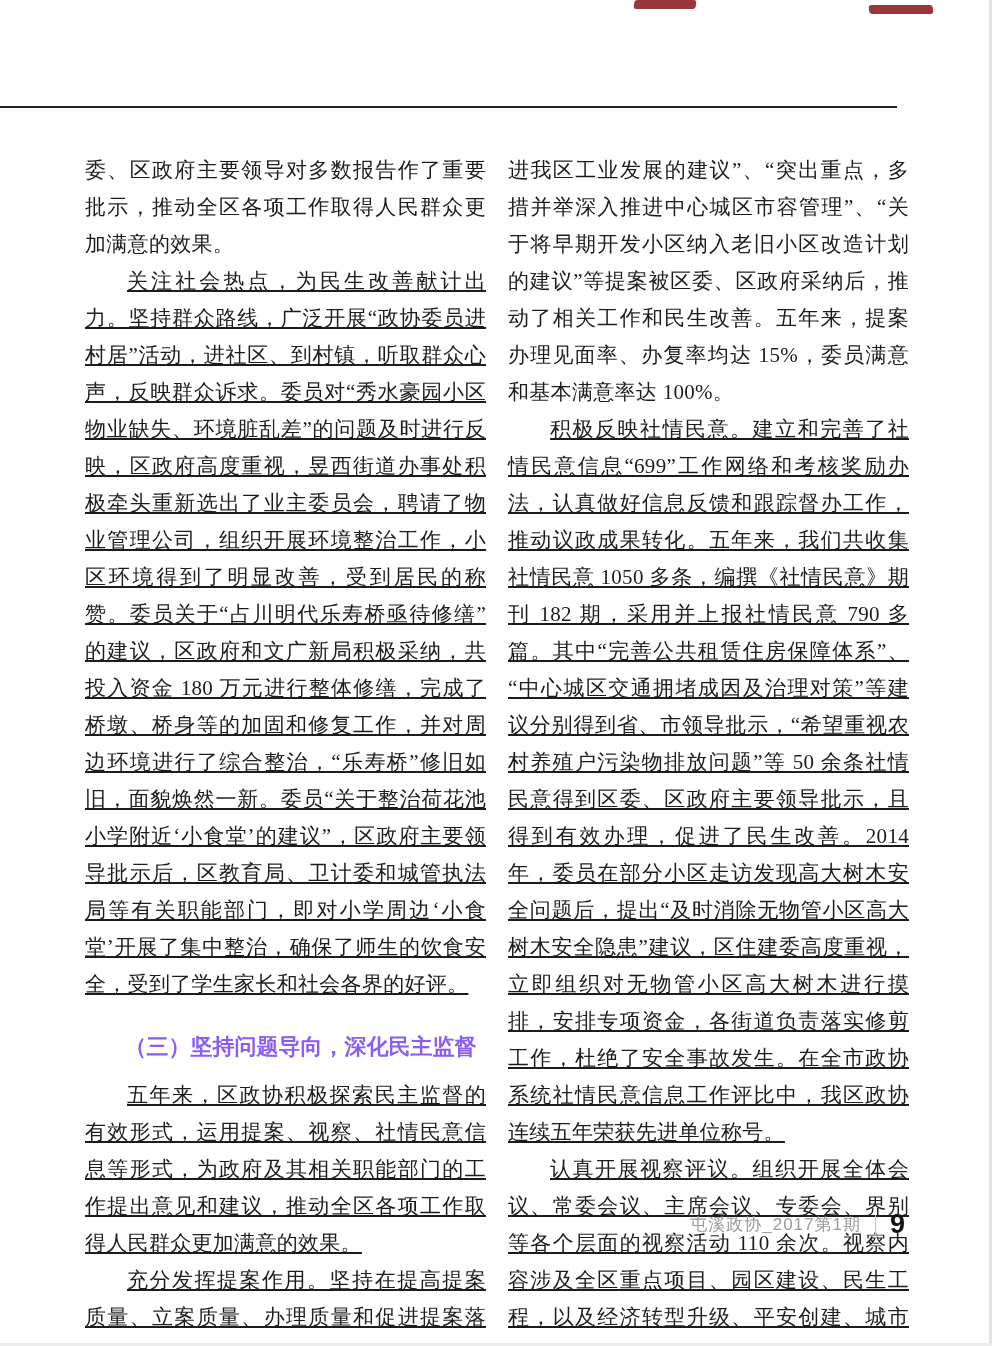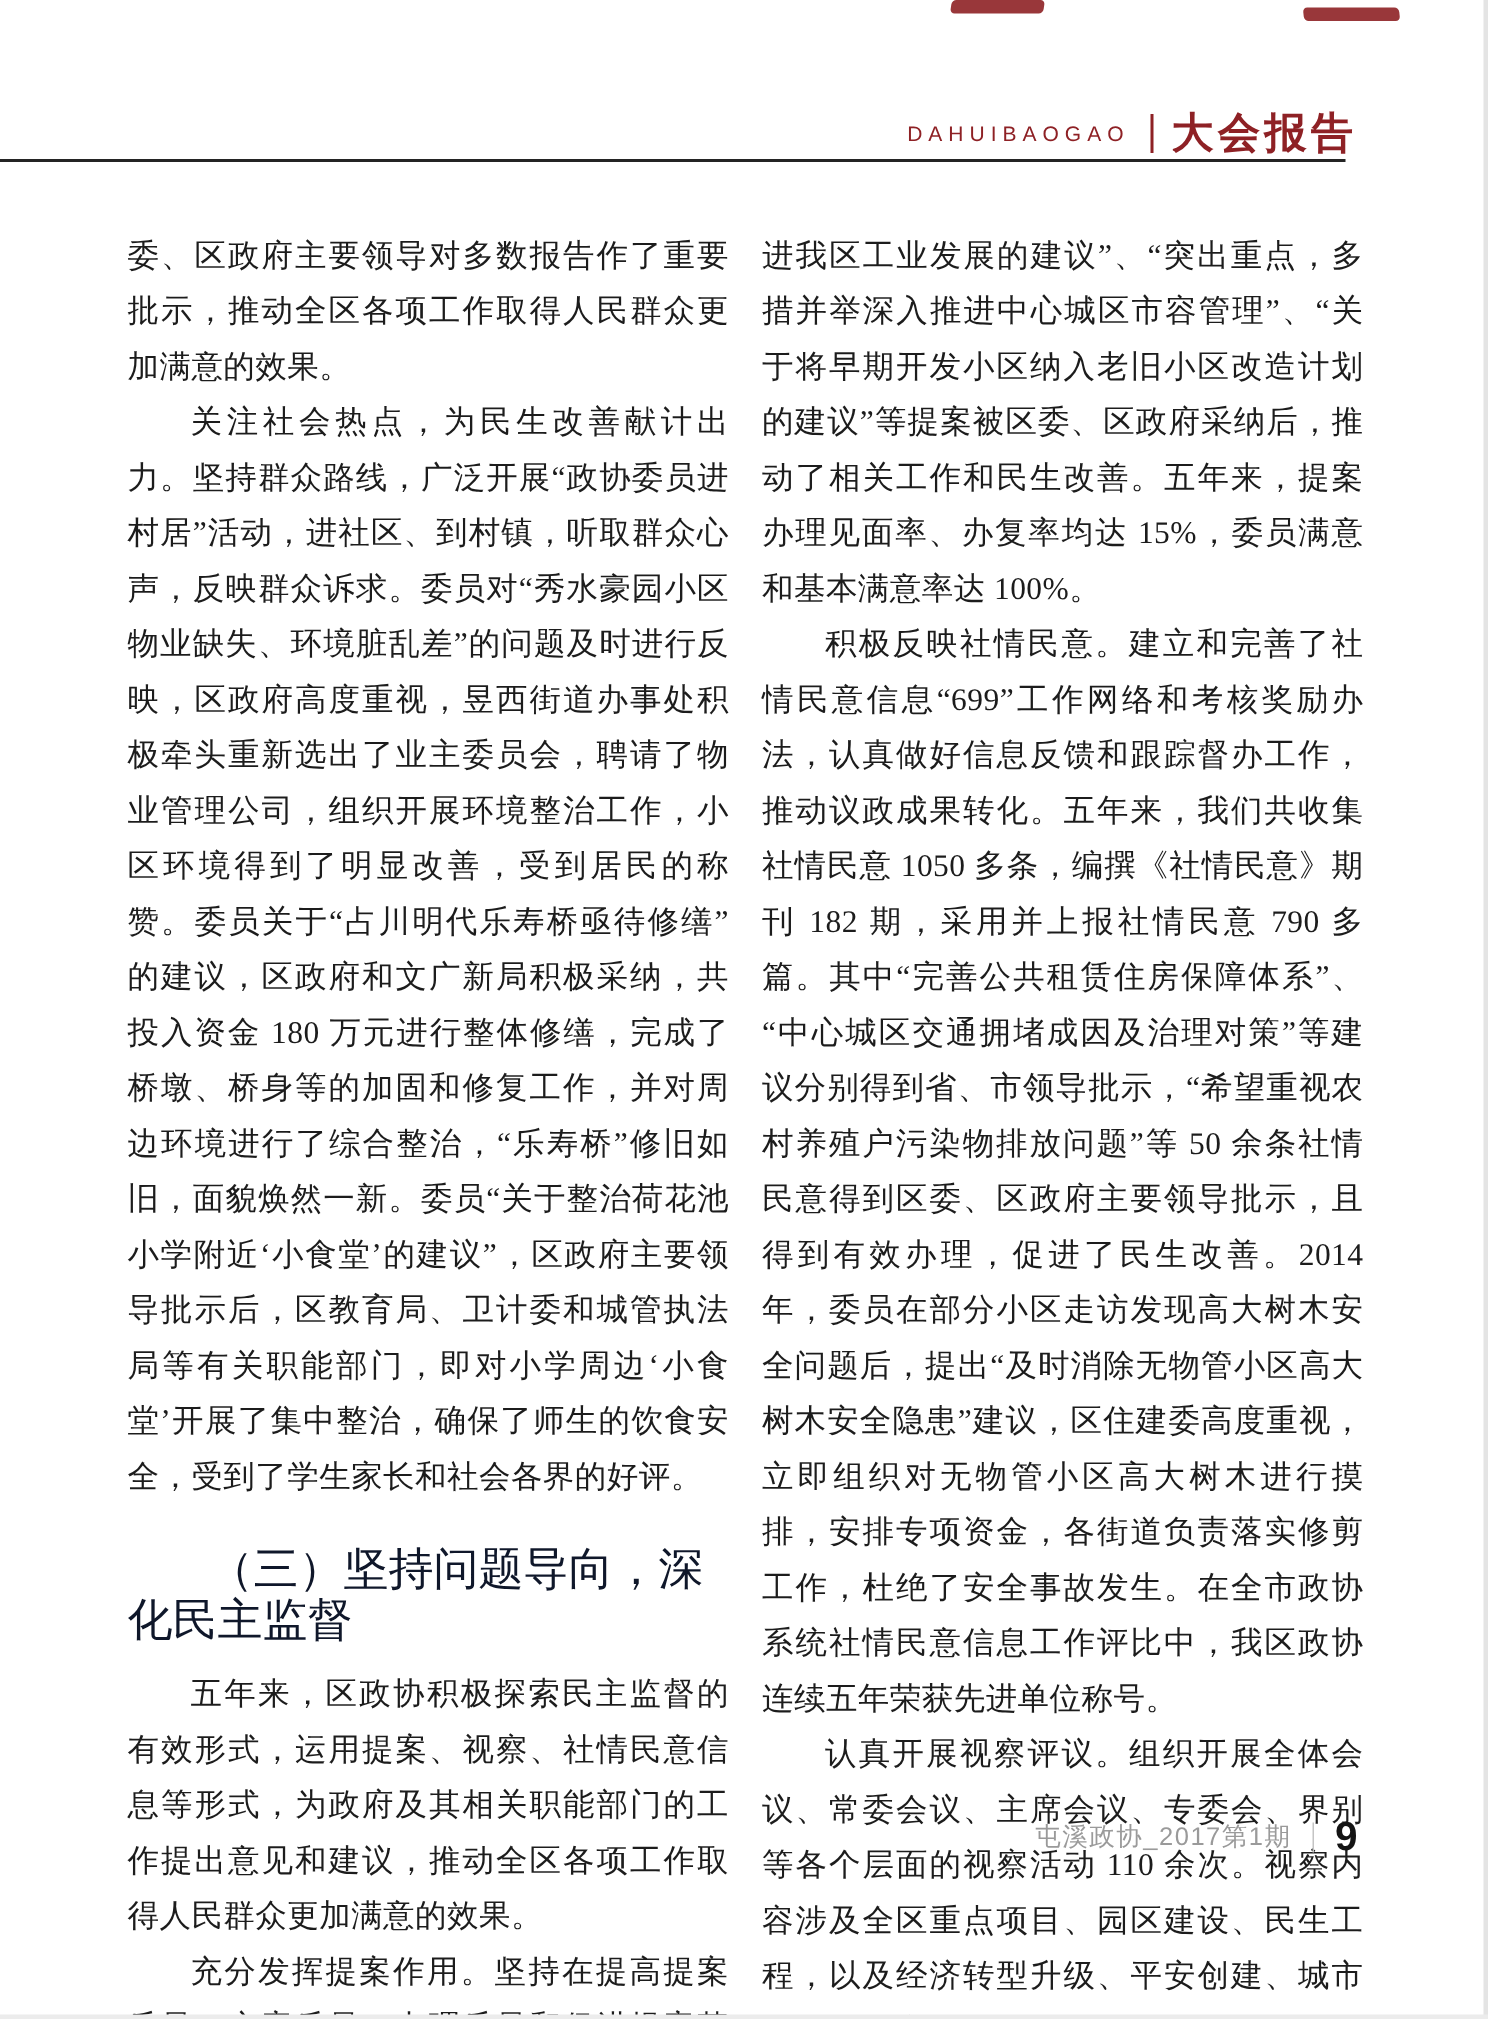--- a/index.html
+++ b/index.html
@@ -53,27 +53,27 @@
     display:flex;gap:22px;
   }
   .col{width:401px;}
   .col p{
     margin:0;
     font-size:21px;line-height:37px;
     text-align:justify;
     letter-spacing:0.3px;
     word-break:break-all;
   }
-  .col p.ind{text-indent:2em;}
+  .col p.ind{text-indent:2em;text-decoration:underline;}
   .col .subhead{
     margin:27px 0 13px 0;
     font-family:"Liberation Sans","DejaVu Sans",sans-serif;
-    font-size:30px;line-height:34px;font-weight:normal;
+    font-size:22px;line-height:34px;font-weight:bold;
     text-indent:1.8em;
-    color:#0f172a;
+    color:#8b5cf6;
   }
 
   
   .footer{
     position:absolute;top:1211px;right:87px;
     display:flex;align-items:center;
     font-family:"Liberation Sans","DejaVu Sans",sans-serif;
   }
   .footer .journal{
     color:var(--muted);font-size:17px;letter-spacing:1px;
@@ -86,25 +86,20 @@
   }
 </style>
 </head>
 <body>
 
 <div class="page">
 
   <div class="smudge s1"></div>
   <div class="smudge s2"></div>
 
-  <div class="header">
-    <span class="latin">DAHUIBAOGAO</span>
-    <span class="vbar"></span>
-    <span class="cn">大会报告</span>
-  </div>
   <div class="rule"></div>
 
   <div class="columns">
     <div class="col">
       <p class="cont">委、区政府主要领导对多数报告作了重要批示，推动全区各项工作取得人民群众更加满意的效果。</p>
       <p class="ind">关注社会热点，为民生改善献计出力。坚持群众路线，广泛开展“政协委员进村居”活动，进社区、到村镇，听取群众心声，反映群众诉求。委员对“秀水豪园小区物业缺失、环境脏乱差”的问题及时进行反映，区政府高度重视，昱西街道办事处积极牵头重新选出了业主委员会，聘请了物业管理公司，组织开展环境整治工作，小区环境得到了明显改善，受到居民的称赞。委员关于“占川明代乐寿桥亟待修缮”的建议，区政府和文广新局积极采纳，共投入资金 180 万元进行整体修缮，完成了桥墩、桥身等的加固和修复工作，并对周边环境进行了综合整治，“乐寿桥”修旧如旧，面貌焕然一新。委员“关于整治荷花池小学附近‘小食堂’的建议”，区政府主要领导批示后，区教育局、卫计委和城管执法局等有关职能部门，即对小学周边‘小食堂’开展了集中整治，确保了师生的饮食安全，受到了学生家长和社会各界的好评。</p>
       <div class="subhead">（三）坚持问题导向，深化民主监督</div>
       <p class="ind">五年来，区政协积极探索民主监督的有效形式，运用提案、视察、社情民意信息等形式，为政府及其相关职能部门的工作提出意见和建议，推动全区各项工作取得人民群众更加满意的效果。</p>
       <p class="ind">充分发挥提案作用。坚持在提高提案质量、立案质量、办理质量和促进提案落实上下功夫。五年来，委员们围绕我区经济、政治、文化、社会、生态建设和人民群众普遍关心的热点、难点问题，累计提交提案 645 件，立案交办 624 件。区委、区政府高度重视提案办理工作，召开集中交办会，落实区领导领衔督办重点提案制度。加强与提案承办部门的联系，倡导把民主协商贯穿提案办理全过程，在增强办理实效、提升服务水平上求突破。每年区政府、区政协都要联合召开提案办理协商会，开展重点提案办理“回头看”，为提案办理工作取得新成效奠定了坚实的基础。委员提案的有效办理，助推了经济社会发展及热点难点问题的解决。“关于推</p>
     </div>

